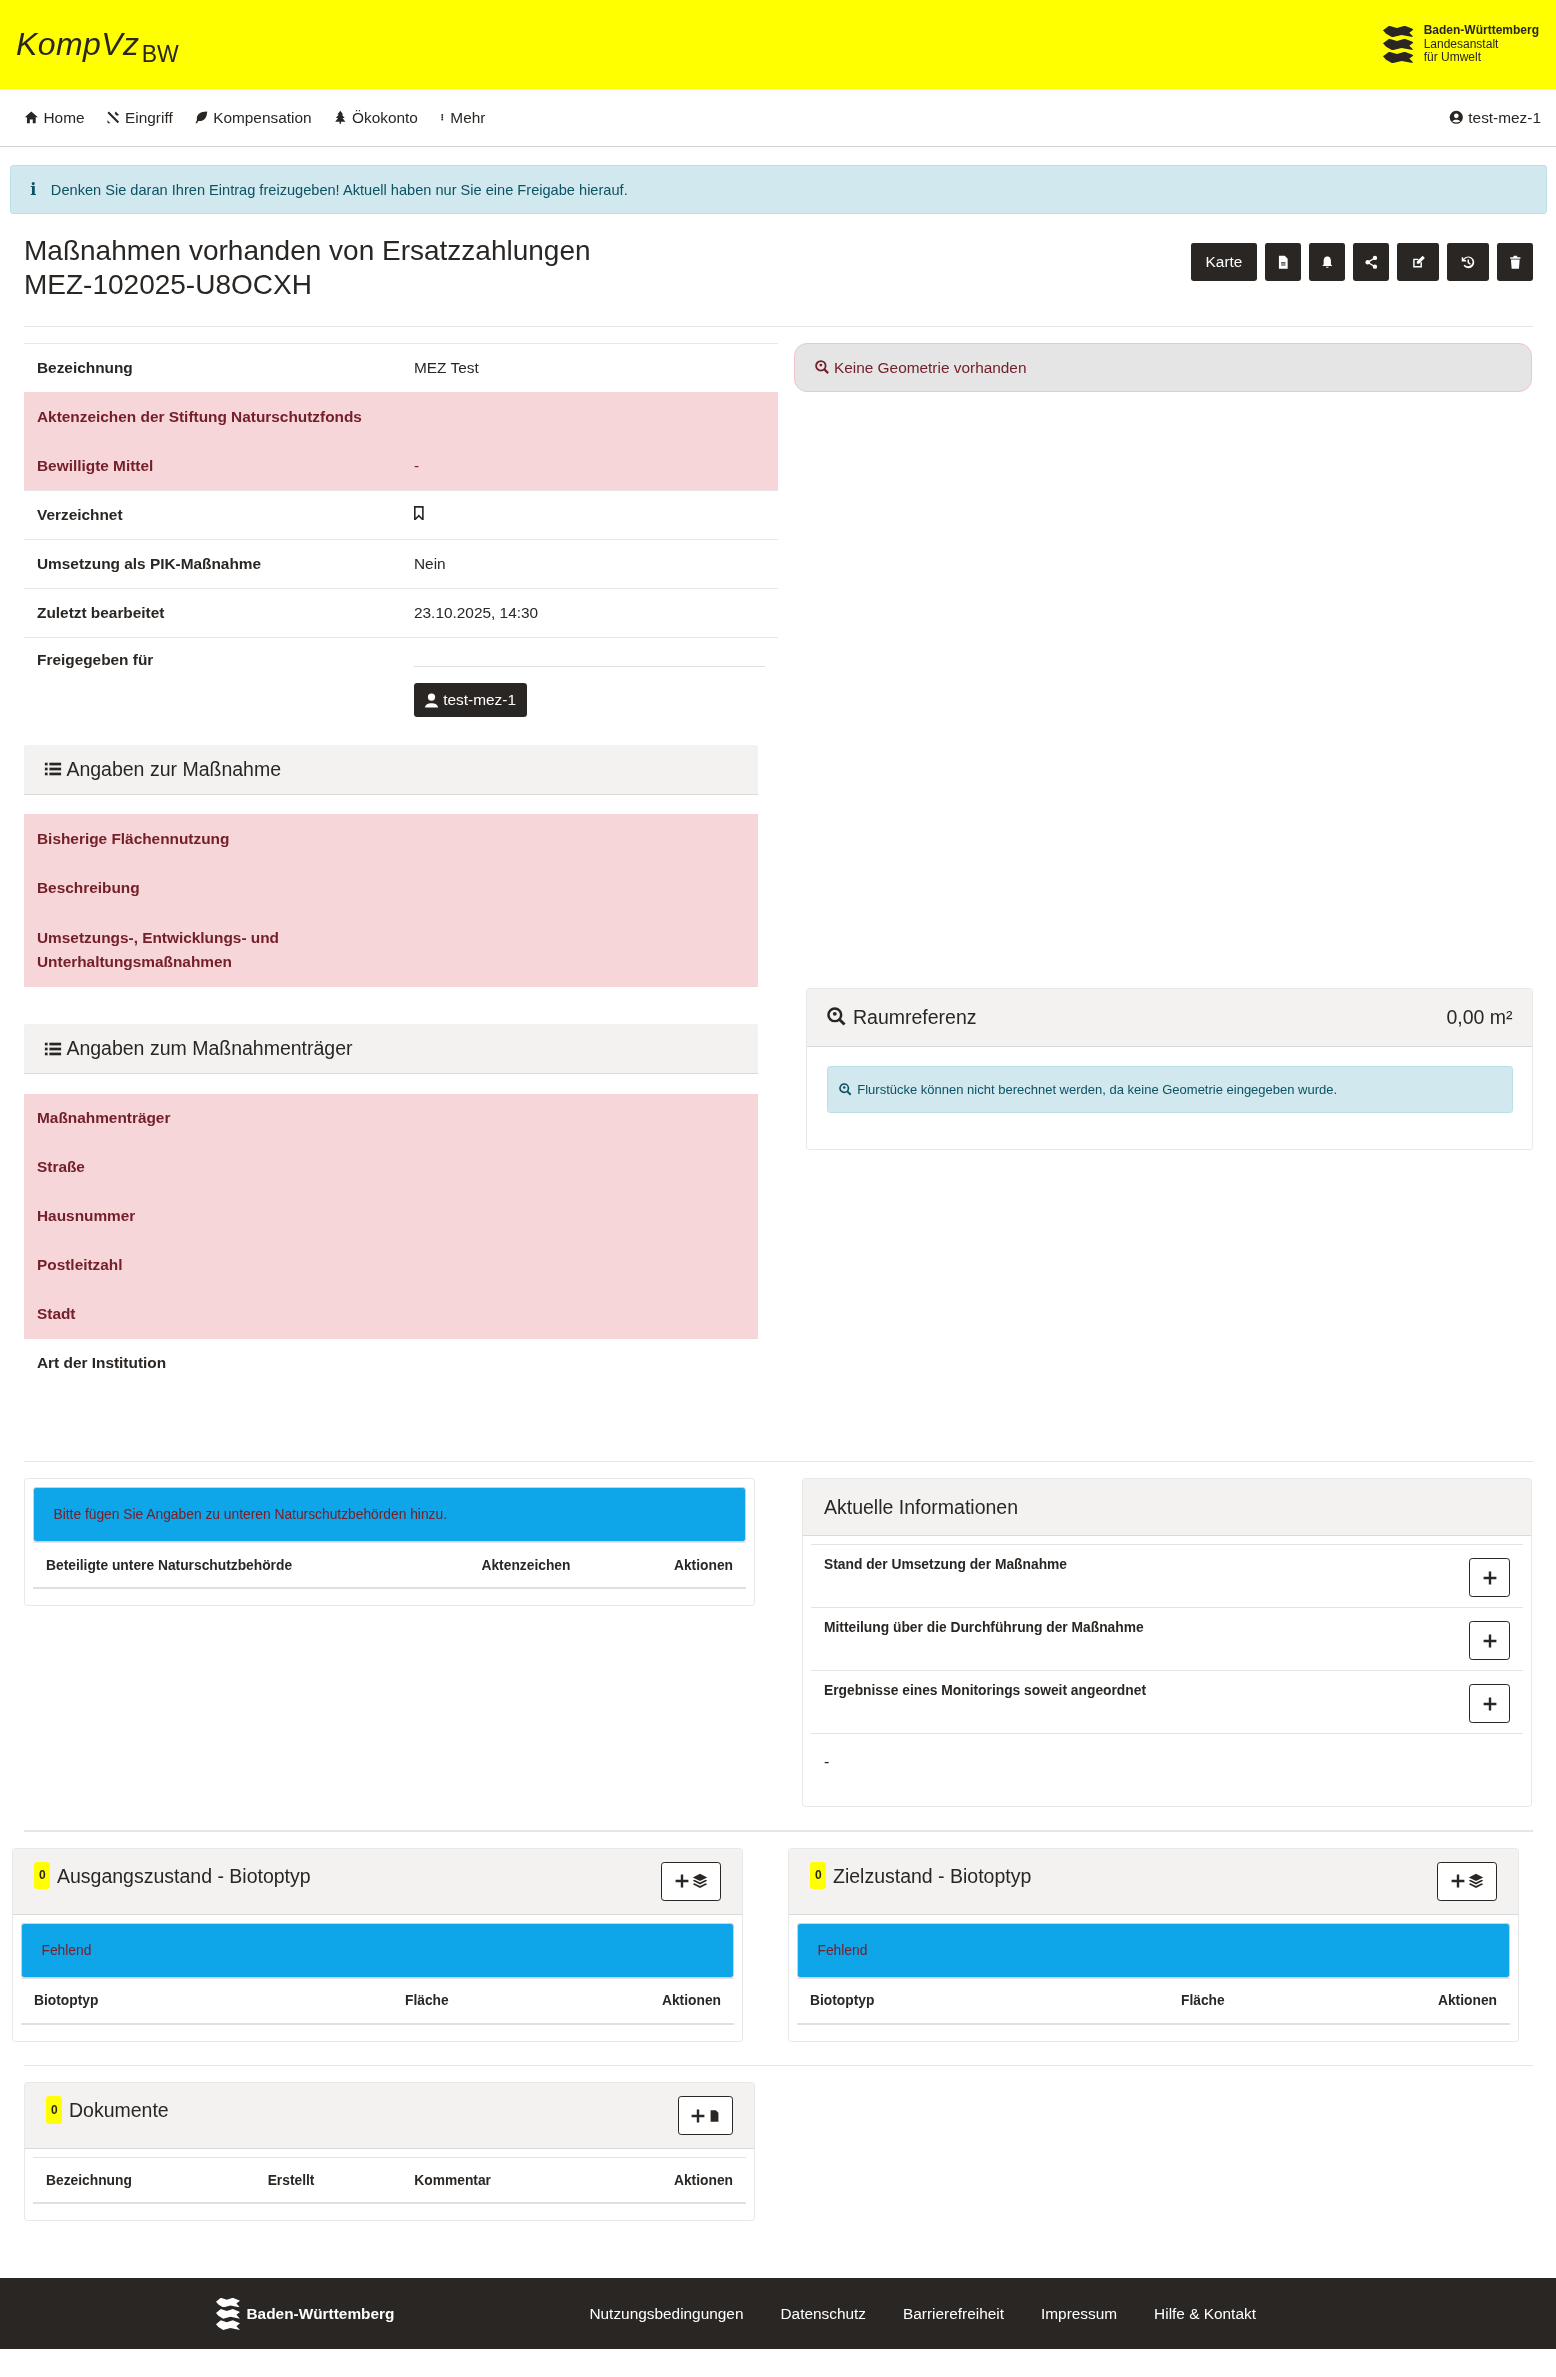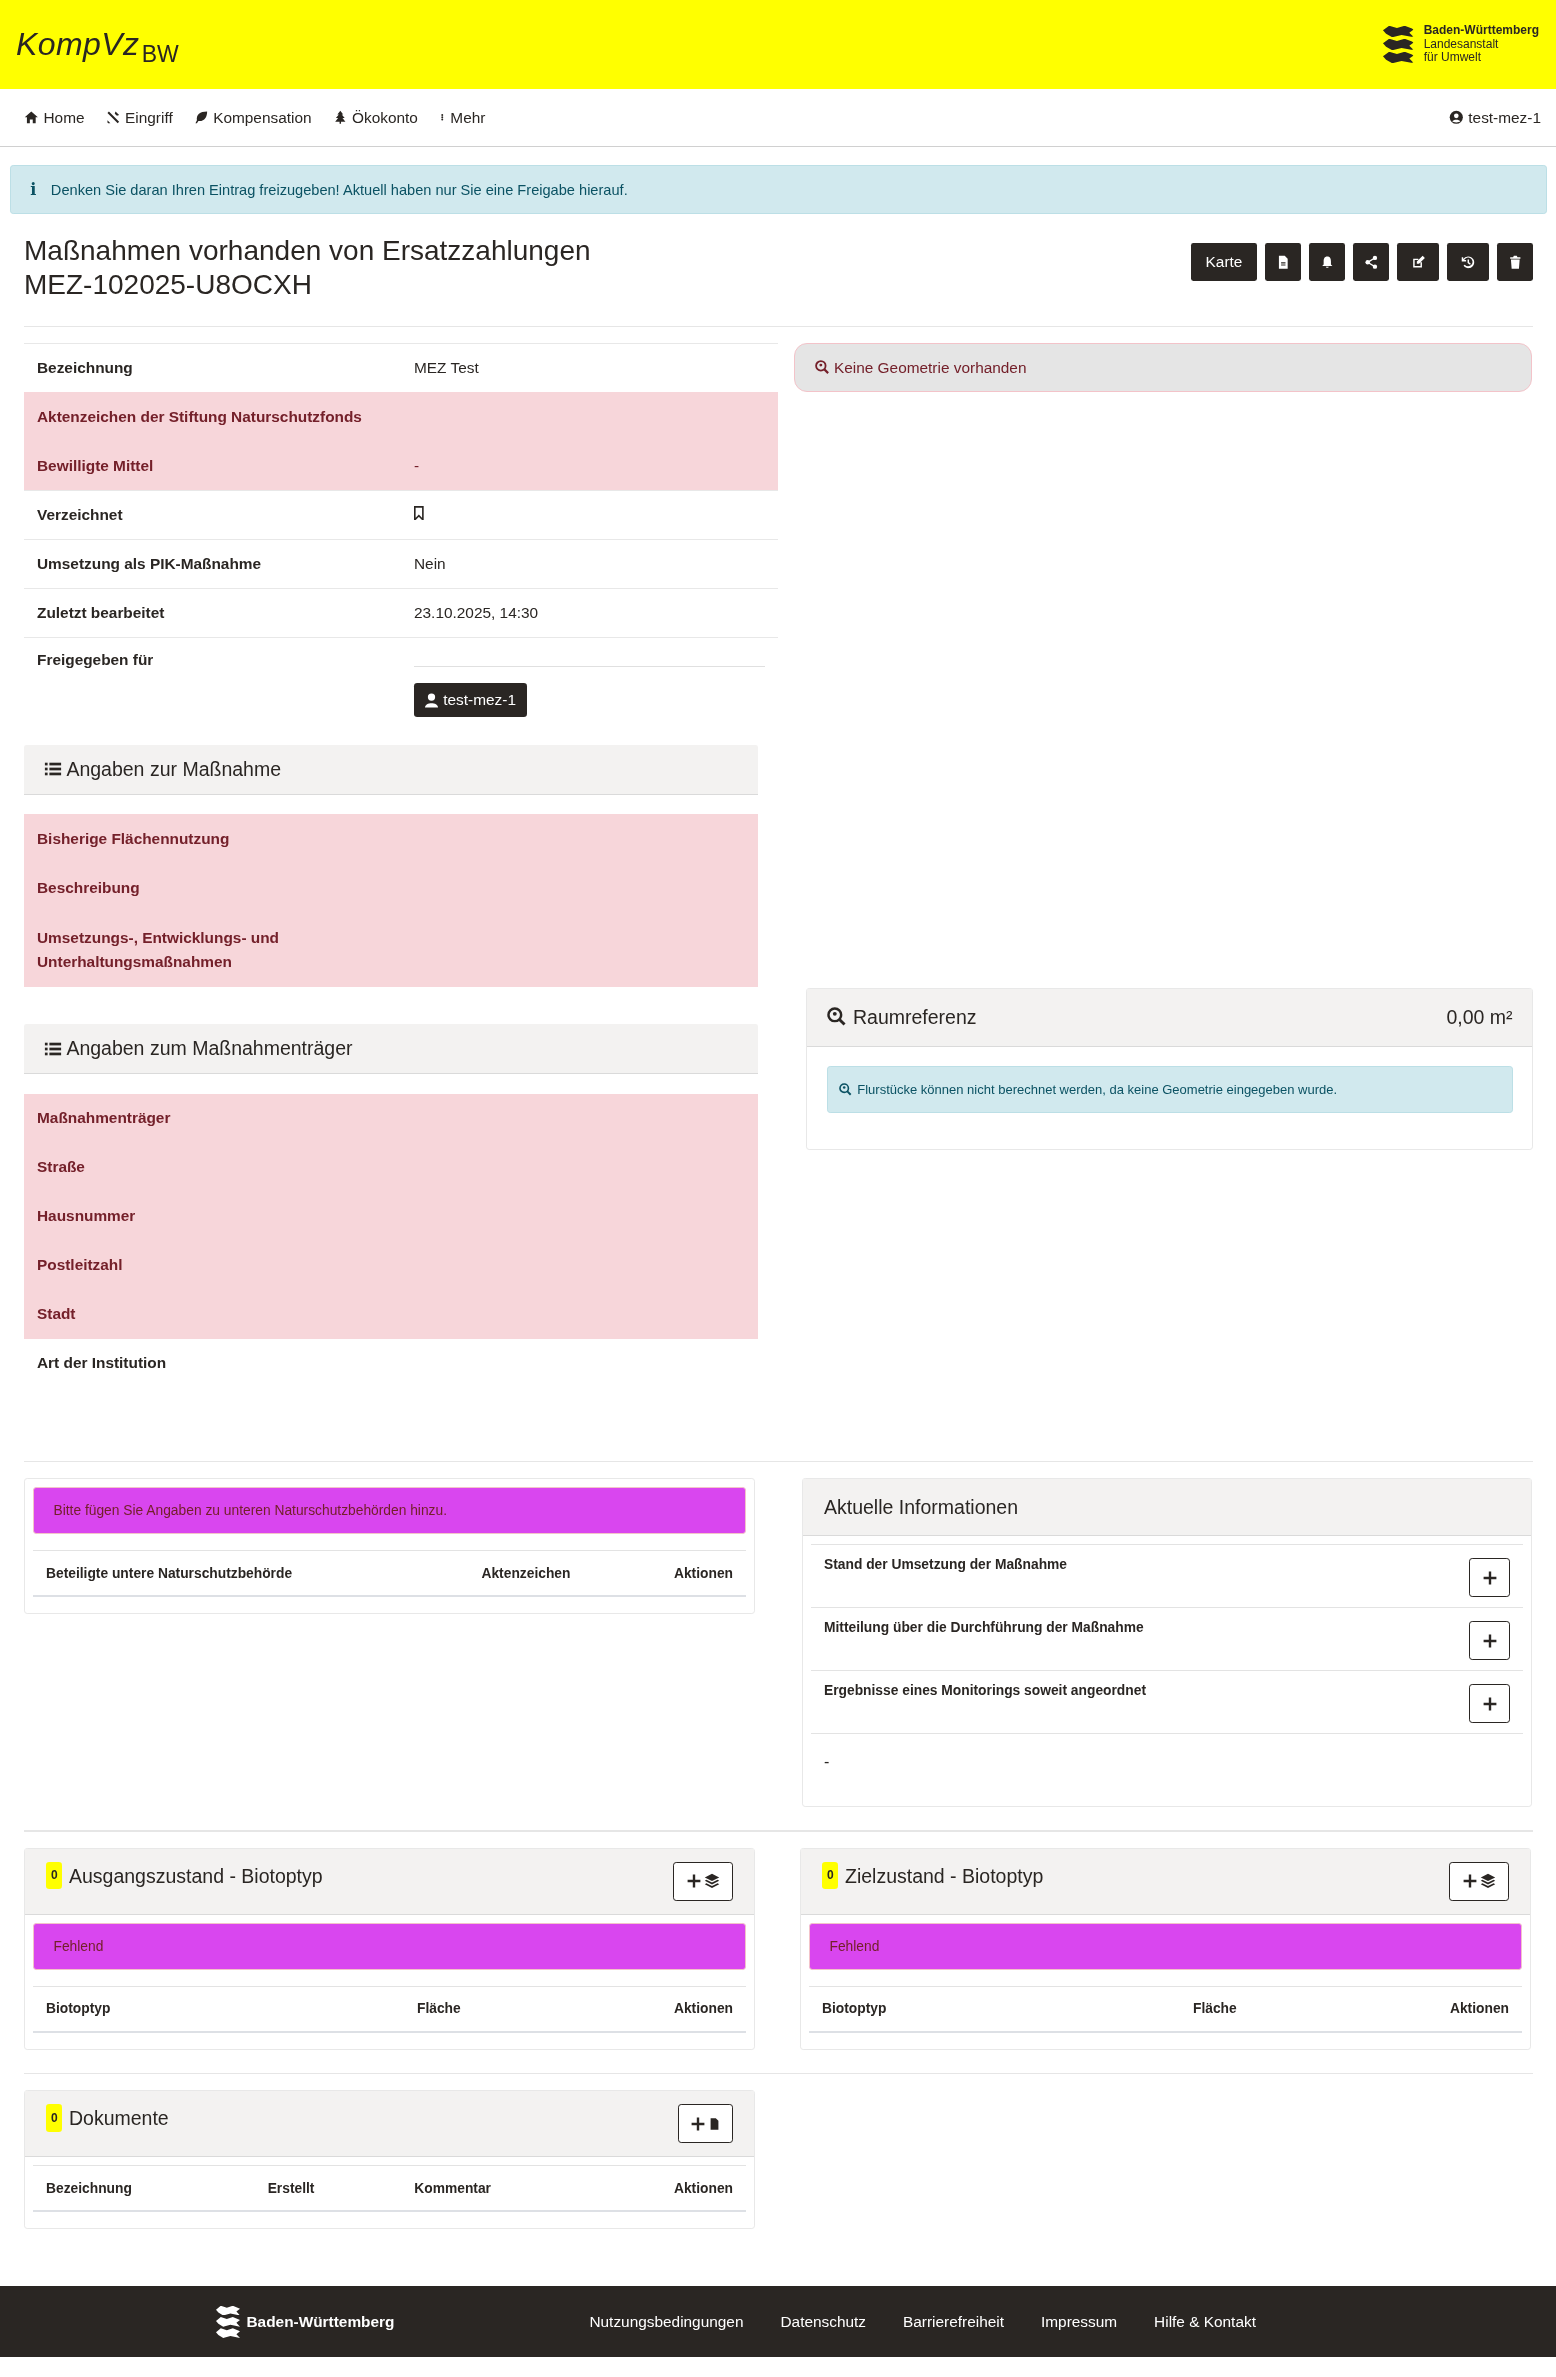--- a/index.html
+++ b/index.html
@@ -63,21 +63,21 @@
   .plain-item { font-weight: 700; font-size: 15.4px; padding: 0 13px; height: 49px; display: flex; align-items: center; }
 
   
   .card { border: 1.6px solid #e8e8e8; border-radius: 3.2px; background: #fff; }
   .card-head { background: #f3f2f1; border-bottom: 1.6px solid #dadada; padding: 13px 21px; display: flex; justify-content: space-between; align-items: flex-start; font-size: 19.5px; line-height: 24px; }
   .badge { display: inline-block; background: #ffff00; color: #2a2623; font-size: 12px; font-weight: 700; padding: 1.6px 4.9px; border-radius: 3.2px; margin-right: 6.5px; vertical-align: 3.2px; }
   .btn-outline { border: 1.6px solid #2a2623; background: #fff; border-radius: 3.2px; height: 39px; display: flex; align-items: center; justify-content: center; gap: 1.6px; cursor: pointer; }
   .btn-outline svg { fill: #2a2623; }
   .card-body { padding: 8px 8px 16px 8px; }
   .table-head { display: flex; justify-content: space-between; border-top: 1.6px solid #e3e3e3; border-bottom: 2.4px solid #dde0e5; height: 47px; align-items: center; padding: 0 13px; font-weight: 700; font-size: 13.8px; }
-  .mini-alert { background: #d946ef; border: 0.8px solid #f3c3c9; border-radius: 3.2px; color: #74202a; height: 47px; display: flex; align-items: center; padding: 0 19.5px; font-size: 13.8px; margin-bottom: 16px; }
+  .mini-alert { background: #0ea5e9; border: 0.8px solid #f3c3c9; border-radius: 3.2px; color: #74202a; height: 55px; display: flex; align-items: center; padding: 0 19.5px; font-size: 13.8px; }
 
   .info-row { border-top: 1.6px solid #e3e3e3; display: flex; justify-content: space-between; padding: 11.4px 13px 11.4px 13px; height: 63px; }
   .info-row .lbl { font-weight: 700; font-size: 13.8px; }
 
   .footer { margin-top: 57px; background: #2a2623; height: 71px; display: flex; align-items: center; padding: 0 0 0 216px; color: #fff; }
   .footer .bw { display: flex; align-items: center; gap: 6.5px; font-size: 15.4px; font-weight: 700; }
   .footer .lions { display: flex; flex-direction: column; gap: 1.6px; }
   .footer .lion { width: 24px; height: 9.7px; background: #fff; clip-path: polygon(0 40%,20% 0,45% 20%,70% 0,100% 30%,85% 60%,100% 100%,60% 80%,30% 100%,10% 70%); }
   .footer .links { display: flex; gap: 37px; margin-left: 195px; font-size: 15.4px; }
   .footer .links span { cursor: pointer; }
@@ -371,21 +371,21 @@
       </div>
       <div class="info-row" style="height:57px; align-items:center;">
         <span>-</span>
       </div>
     </div>
   </div>
 </div>
 
 <div class="hr" style="margin-top:23px;"></div>
 
-<div class="row" style="margin-top:16px; align-items:flex-start;">
+<div class="row" style="margin-top:16px; align-items:flex-start;padding-left:12px;">
   <div class="card" style="width:731px;">
     <div class="card-head" style="height:66px;">
       <div>
         <span class="badge">0</span><span>Ausgangszustand - Biotoptyp</span>
       </div>
       <button class="btn-outline" style="width:60px;">
         <svg viewBox="0 0 20 20" width="16" height="16">
             <path d="M8.5 2 H11.5 V8.5 H18 V11.5 H11.5 V18 H8.5 V11.5 H2 V8.5 H8.5 Z"></path>
           </svg>
         <svg viewBox="0 0 20 20" width="16" height="16">

